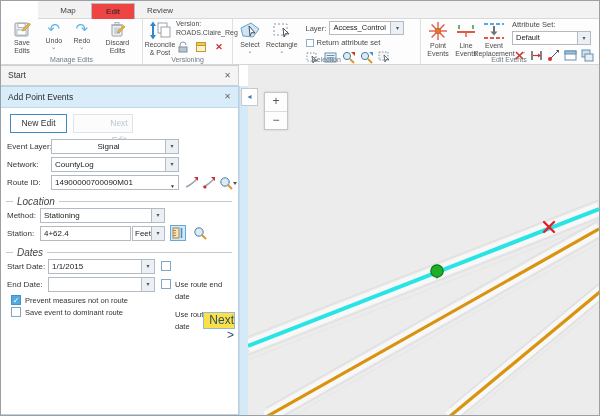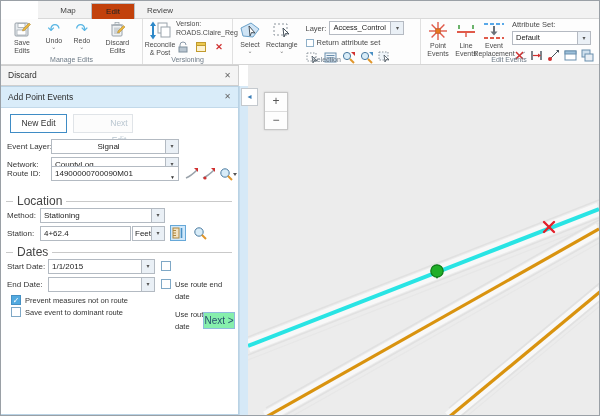--- a/index.html
+++ b/index.html
@@ -2,21 +2,21 @@
 <html><head>
 <meta charset="utf-8">
 <style>
   * { margin:0; padding:0; box-sizing:border-box; }
   body { font-family:"Liberation Sans", sans-serif; background:#fff; }
   .window { position:relative; width:600px; height:416px; border:1px solid #9aa0a6; background:#fff; overflow:hidden; }
 
   
   .tabbar { position:absolute; left:0; top:0; width:100%; height:18px; background:#f2f2f2; border-bottom:1px solid #d9d9d9;margin-left:37px; }
   .tab { position:absolute; top:2px; height:16px; font-size:8px; color:#444; text-align:center; line-height:16px; cursor:default; }
-  .tab.active { background:#c2410c; border:1px solid #b9bec4; border-bottom:none; color:#222; }
+  .tab.active { background:#ef4444; border:1px solid #b9bec4; border-bottom:none; color:#222; }
 
   
   .ribbon { position:absolute; left:0; top:18px; width:100%; height:46px; background:#fdfdfd; border-bottom:1px solid #d5d5d5; display:flex; }
   .rgroup { position:relative; height:100%; border-right:1px solid #e0e0e0; padding:1px 3px 9px 3px; display:flex; align-items:flex-start; }
   .rgroup-label { position:absolute; bottom:0; left:0; width:100%; text-align:center; font-size:7px; color:#6e7b87; line-height:9px; }
   .bigbtn { display:flex; flex-direction:column; align-items:center; justify-content:flex-start; padding:1px 2px; min-width:28px; cursor:default; }
   .bigbtn .lbl { font-size:7px; color:#4a4a4a; text-align:center; line-height:1.15; margin-top:1px; white-space:pre-line; }
   .bigbtn .caret { font-size:6px; color:#777; line-height:5px; }
   .icn { display:block; }
   .vcol { display:flex; flex-direction:column; margin-left:2px; }
@@ -37,27 +37,27 @@
   .ape { position:absolute; left:0; top:85px; width:238px; height:329px; background:#fff; border:1px solid #b9d2e4; border-left:none; }
   .ape-header { position:relative; height:21px; background:#d9ecf9; border-bottom:1px solid #c2d9ea; font-size:8.5px; color:#2c2c2c; line-height:20px; padding-left:7px; }
   .ape-body { position:relative; height:306px; }
   .row { position:absolute; left:0; width:100%; height:15px; }
   .flabel { position:absolute; left:6px; top:0; font-size:8px; color:#333; line-height:15px; }
   .fbox { position:absolute; top:0; height:15px; background:#fff; border:1px solid #b3bac2; font-size:8px; color:#222; line-height:13px; padding:0 3px; overflow:hidden; white-space:nowrap; }
   .ddbtn { position:absolute; top:0; width:14px; height:15px; background:#eaf0f6; border:1px solid #b3bac2; font-size:6px; color:#555; text-align:center; line-height:13px; cursor:default; }
   .combo-arrow { position:absolute; right:3px; top:4px; font-size:5px; color:#333; }
   .sep { position:absolute; left:5px; right:6px; height:12px; display:flex; align-items:center; gap:4px; }
   .sep .ln { height:1px; background:#c9c9c9; }
-  .sep .tx { font-size:12px; color:#444; }
+  .sep .tx { font-size:10px; color:#444;font-style:italic; }
   .pbtn { position:absolute; height:19px; background:#fff; border:1px solid #3f8cc5; font-size:8.5px; color:#333; text-align:center; line-height:17px; cursor:default; }
   .pbtn.disabled { border-color:#e0e4e8; color:#b9c6d0; background:#fcfcfc; }
   .cb9 { position:absolute; width:10px; height:10px; background:#fff; border:1px solid #7fa8c6; font-size:8px; line-height:9px; text-align:center; color:#fff; cursor:default; }
   .cb9.checked { background:#52aae0; border-color:#4590c4; }
   .cblab { position:absolute; font-size:7.5px; color:#333; line-height:12px; }
-  .nextbtn { position:absolute; left:202px; top:204px; width:32px; height:17px; background:#86efac; border:1px solid #8fbbdd; font-size:10px; color:#27516f; text-align:center; line-height:15px; cursor:default; }
+  .nextbtn { position:absolute; left:202px; top:204px; width:32px; height:17px; background:#fde047; border:1px solid #8fbbdd; font-size:12px; color:#27516f; text-align:right; line-height:15px; cursor:default; }
   .tool16 { position:absolute; width:16px; height:16px; display:flex; align-items:center; justify-content:center; cursor:default; }
   .tool16.active { background:#cfe8fb; border:1px solid #66a8d8; }
 
   
   .splitter { position:absolute; left:238px; top:85px; width:9px; height:329px; background:#d6e9f7; border-left:1px solid #c2d9ea; }
   .collapse-tab { position:absolute; left:240px; top:87px; width:17px; height:18px; background:#fff; border:1px solid #c4c9ce; color:#3c7fb8; font-size:8px; text-align:center; line-height:16px; cursor:default; }
   .map { position:absolute; left:247px; top:64px; width:351px; height:350px; background:#ececec; overflow:hidden; }
   .zoomctl { position:absolute; left:16px; top:27px; width:24px; border:1px solid #c6c6c6; background:#fff; box-shadow:0 0 2px rgba(0,0,0,.15); }
   .zbtn { width:100%; height:18px; background:#fdfdfd; font-size:12px; color:#555; text-align:center; line-height:17px; cursor:default; }
   .zbtn + .zbtn { border-top:1px solid #dcdcdc; }
@@ -296,21 +296,21 @@
                 <circle cx="10.5" cy="9.5" r="2.3" fill="#e0962a" stroke="#a8720e"></circle>
               </svg>
             </span>
         </div>
       </div>
       <div class="rgroup-label">Edit Events</div>
     </div>
   </div>
 
   <div class="layers-pane">
-    <span>Discard</span>
+    <span>Start</span>
     <span class="pane-close">✕</span>
   </div>
 
   <div class="ape">
     <div class="ape-header">
       <span>Add Point Events</span>
       <span class="pane-close">✕</span>
     </div>
     <div class="ape-body">
 
@@ -324,21 +324,21 @@
         <span class="fbox" style="left:50px;width:115px;text-align:center;">Signal</span>
         <span class="ddbtn" style="left:164px;">▾</span>
       </div>
 
       <div class="row" style="top:49px;border-radius:7px;">
         <span class="flabel">Network:</span>
         <span class="fbox" style="left:50px;width:115px;">CountyLog</span>
         <span class="ddbtn" style="left:164px;">▾</span>
       </div>
 
-      <div class="row" style="top:58px;padding-left:48px;">
+      <div class="row" style="top:67px;padding-left:48px;">
         <span class="flabel">Route ID:</span>
         <span class="fbox" style="left:50px;width:128px;padding-right:12px;"><span>14900000700090M01</span><span class="combo-arrow">▼</span></span>
         <span class="tool16" style="left:183px;top:0;">
             <svg width="14" height="14">
               <path d="M1,11 Q6,9 12,3" fill="none" stroke="#9aa3ab" stroke-width="1.6"></path>
               <polygon points="9,1 13,1 13,5" fill="#d03030"></polygon>
             </svg>
           </span>
         <span class="tool16" style="left:200px;top:0;">
             <svg width="14" height="14">

